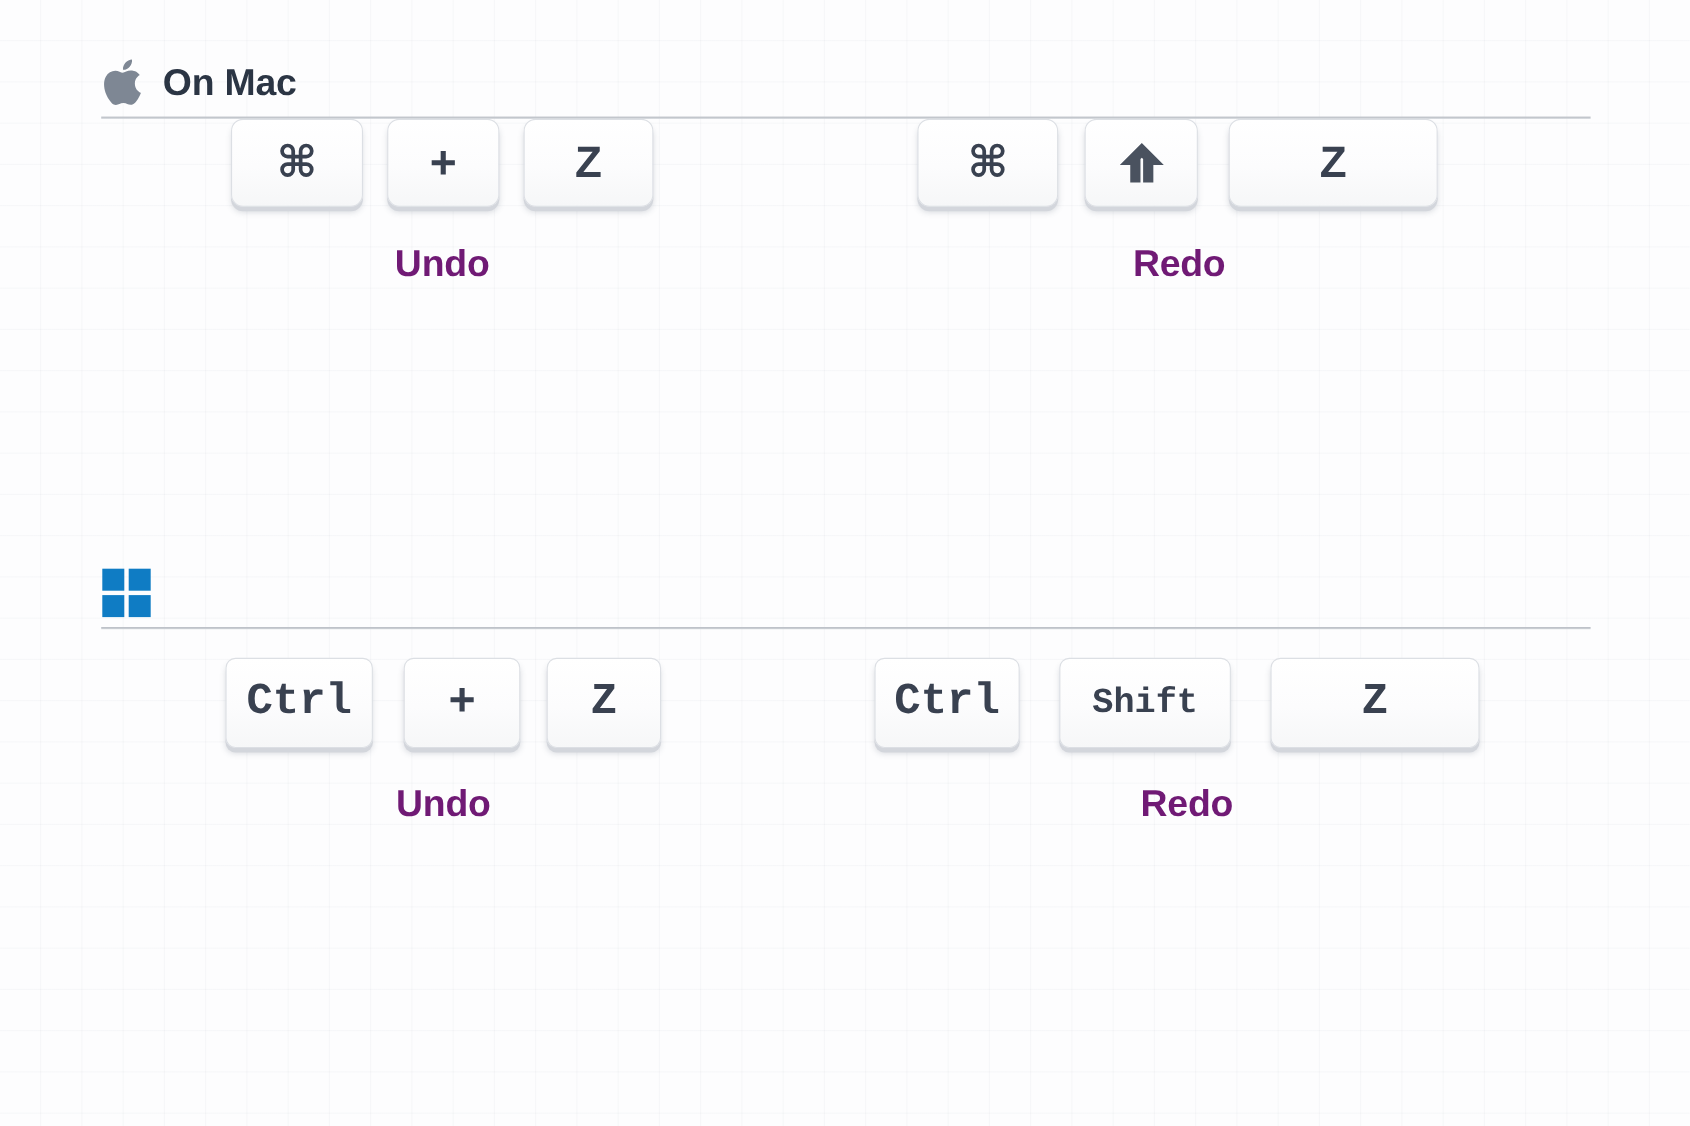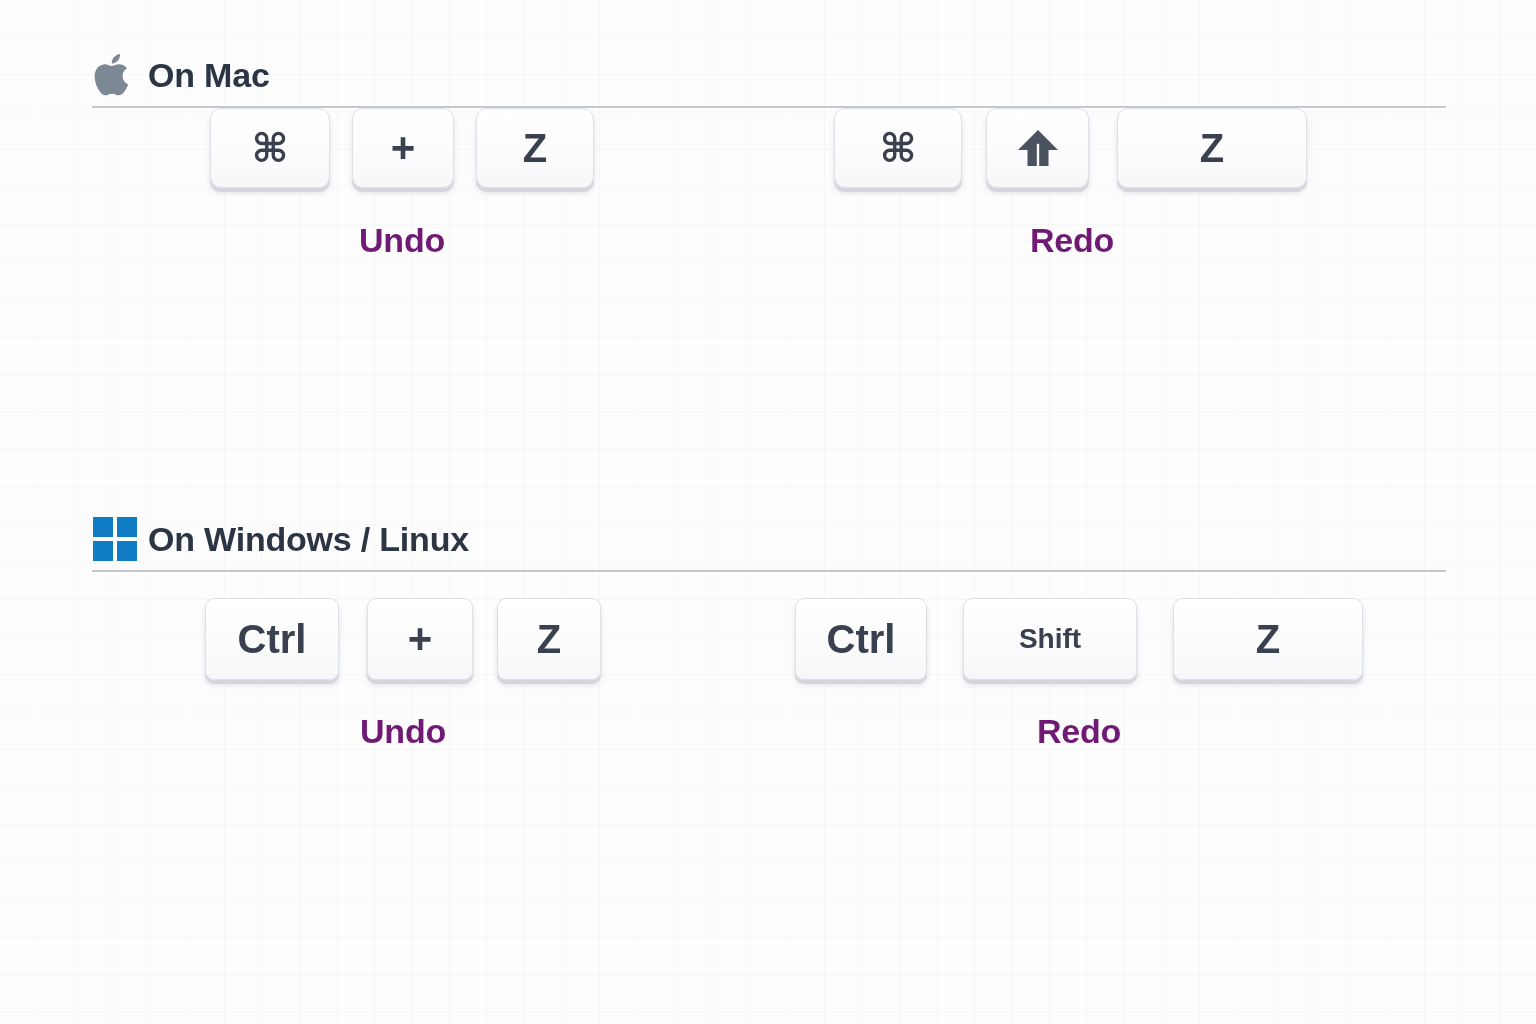--- a/index.html
+++ b/index.html
@@ -105,21 +105,21 @@
       0 4px 0 0 #d3d6dc,
       0 5px 6px -1px rgba(70,80,100,0.22),
       inset 0 1px 0 0 #ffffff;
     display: flex;
     align-items: center;
     justify-content: center;
     color: #394150;
     font-weight: bold;
     user-select: none;
   }
-  .key.small-radius { border-radius: 9px; }
+  .key.small-radius { border-radius: 9px; font-family: Liberation Mono, monospace; }
 
   .key .glyph {
     line-height: 1;
     display: block;
   }
 
   .combo-label {
     text-align: center;
     font-size: 34px;
     font-weight: bold;
@@ -207,21 +207,20 @@
 
     <div class="section-head">
       <span class="os-logo">
         <span class="win-grid">
           <span class="win-cell"></span>
           <span class="win-cell"></span>
           <span class="win-cell"></span>
           <span class="win-cell"></span>
         </span>
       </span>
-      <span class="section-title">On Windows / Linux</span>
     </div>
 
     <div class="section-rule"></div>
 
     <div class="combos">
 
       <div class="combo" id="combo-win-undo" style="left:205px;top:26px;">
         <div class="combo-keys">
           <div class="key small-radius" style="width:134px;height:82px;margin-right:28px;font-size:40px;">
             <span class="glyph">Ctrl</span>
@@ -234,21 +233,21 @@
           </div>
         </div>
         <div class="combo-label" style="margin-top:32px;width:396px;">Undo</div>
       </div>
 
       <div class="combo" id="combo-win-redo" style="left:795px;top:26px;">
         <div class="combo-keys">
           <div class="key small-radius" style="width:132px;height:82px;margin-right:36px;font-size:40px;">
             <span class="glyph">Ctrl</span>
           </div>
-          <div class="key small-radius" style="width:174px;height:82px;margin-right:36px;font-size:28px;">
+          <div class="key small-radius" style="width:156px;height:82px;margin-right:36px;font-size:32px;">
             <span class="glyph">Shift</span>
           </div>
           <div class="key small-radius" style="width:190px;height:82px;font-size:40px;">
             <span class="glyph">Z</span>
           </div>
         </div>
         <div class="combo-label" style="margin-top:32px;width:568px;">Redo</div>
       </div>
 
     </div>

